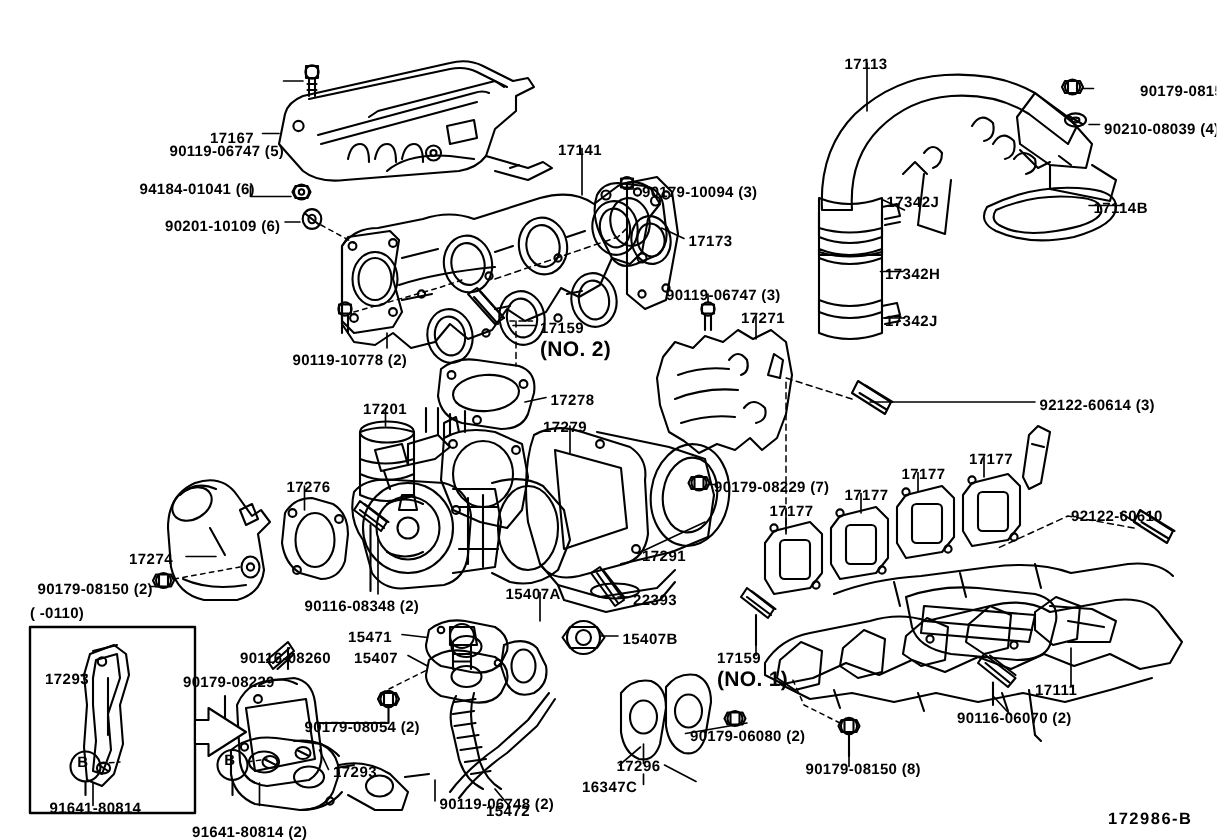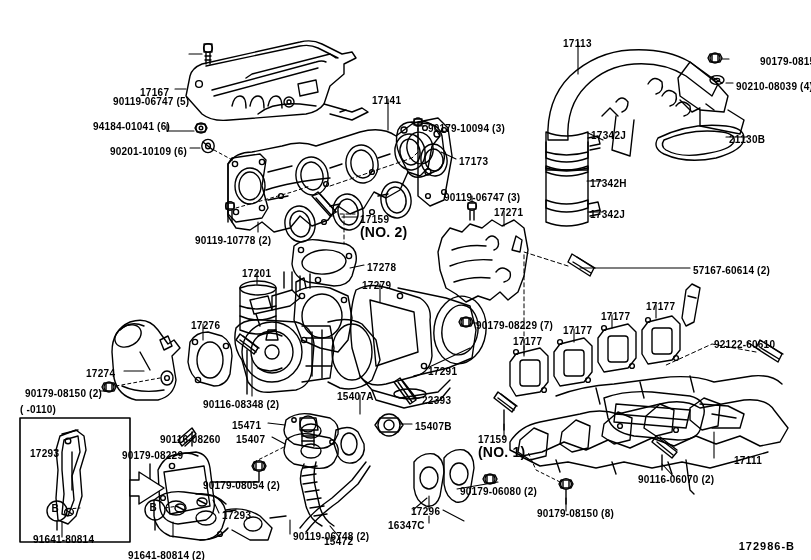--- a/index.html
+++ b/index.html
@@ -690,32 +690,32 @@
       <div class="lbl sm" style="left: 33px; top: 534px;">91641-80814</div>
       <div class="lbl sm" style="left: 254px; top: 531px; margin-left: 39px;">90119-06748 (2)</div>
       <div class="lbl" style="left: 324px; top: 536px;">15472</div>
       <div class="lbl" style="left: 411px; top: 506px;">17296</div>
       <div class="lbl" style="left: 388px; top: 520px;">16347C</div>
       <div class="lbl sm" style="left: 460px; top: 486px;">90179-06080 (2)</div>
       <div class="lbl" style="left: 478px; top: 434px;">17159</div>
       <div class="lbl sub sm" style="left: 478px; top: 446px;">(NO. 1)</div>
       <div class="lbl sm" style="left: 537px; top: 508px;">90179-08150 (8)</div>
       <div class="lbl sm" style="left: 638px; top: 474px;">90116-06070 (2)</div>
-      <div class="lbl" style="left: 734px; top: 455px;">17111</div>
+      <div class="lbl" style="left: 690px; top: 455px;">17111</div>
       <div class="lbl sm" style="left: 714px; top: 339px;">92122-60610</div>
-      <div class="lbl sm" style="left: 693px; top: 265px;">57167-60614 (2)</div>
+      <div class="lbl sm" style="left: 693px; top: 265px;">92122-60614 (3)</div>
       <div class="lbl" style="left: 513px; top: 336px;">17177</div>
       <div class="lbl" style="left: 563px; top: 325px;">17177</div>
       <div class="lbl" style="left: 601px; top: 311px;">17177</div>
       <div class="lbl" style="left: 646px; top: 301px;">17177</div>
       <div class="lbl" style="left: 563px; top: 38px;">17113</div>
       <div class="lbl sm" style="left: 760px; top: 56px; text-align: center;">90179-08150 (4)</div>
       <div class="lbl sm" style="left: 736px; top: 81px;">90210-08039 (4)</div>
       <div class="lbl" style="left: 591px; top: 130px;">17342J</div>
-      <div class="lbl" style="left: 729px; top: 134px;">21130B</div>
+      <div class="lbl" style="left: 729px; top: 134px;">17114B</div>
       <div class="lbl" style="left: 590px; top: 178px;">17342H</div>
       <div class="lbl" style="left: 590px; top: 209px;">17342J</div>
       <div class="lbl sm" style="left: 20px; top: 404px;">(     -0110)</div>
       <div class="lbl" style="left: 51.5px; top: 503px;">B</div>
       <div class="lbl" style="left: 149.5px; top: 502px;">B</div>
     </div>
 
   <div class="code">172986-B</div>
 
 </div>

